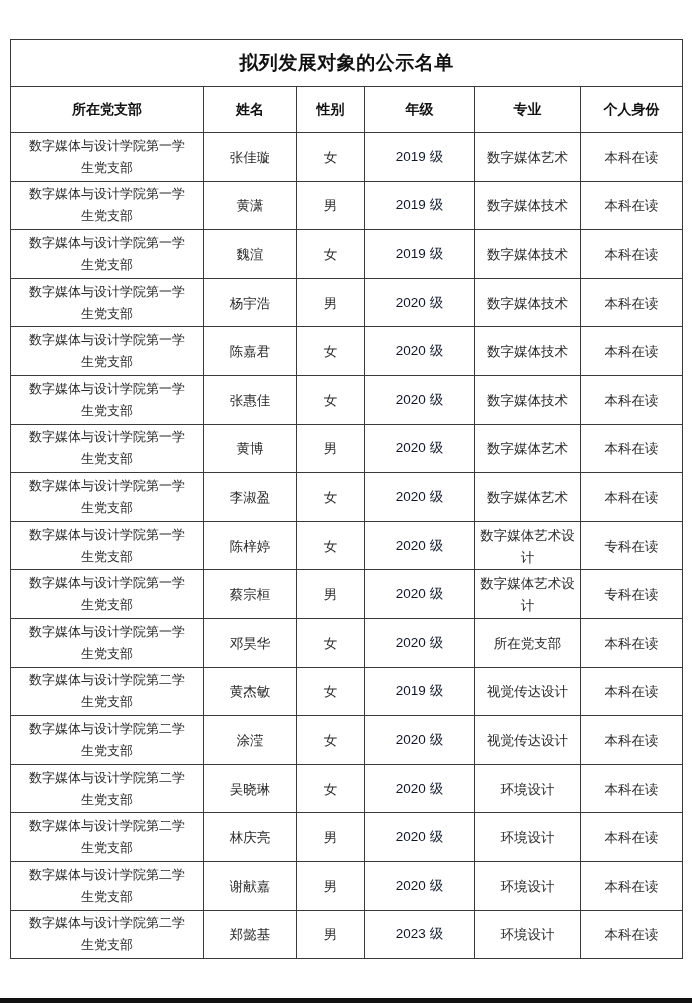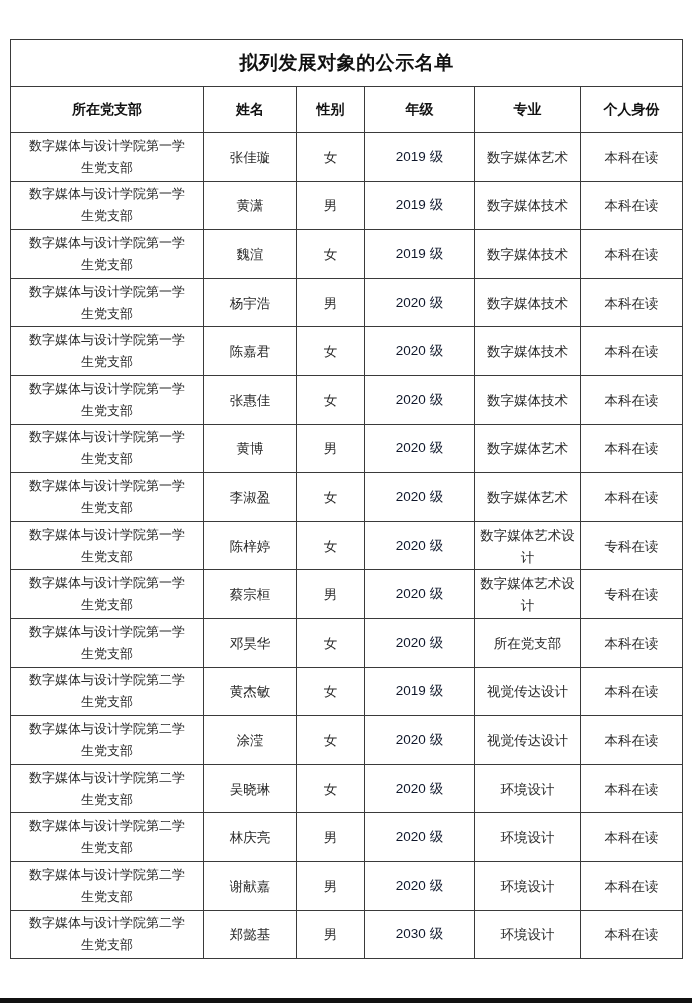--- a/index.html
+++ b/index.html
@@ -173,21 +173,21 @@
           <td>谢献嘉</td>
           <td>男</td>
           <td class="grade">2020 级</td>
           <td>环境设计</td>
           <td>本科在读</td>
         </tr>
         <tr class="data-row">
           <td class="branch">数字媒体与设计学院第二学生党支部</td>
           <td>郑懿基</td>
           <td>男</td>
-          <td class="grade">2030 级</td>
+          <td class="grade">2023 级</td>
           <td>环境设计</td>
           <td>本科在读</td>
         </tr>
       </tbody>
   </table>
 </div>
 
 <div class="watermark">
   <span class="wm-icon">
     <svg width="22" height="16" viewBox="0 0 22 16">

